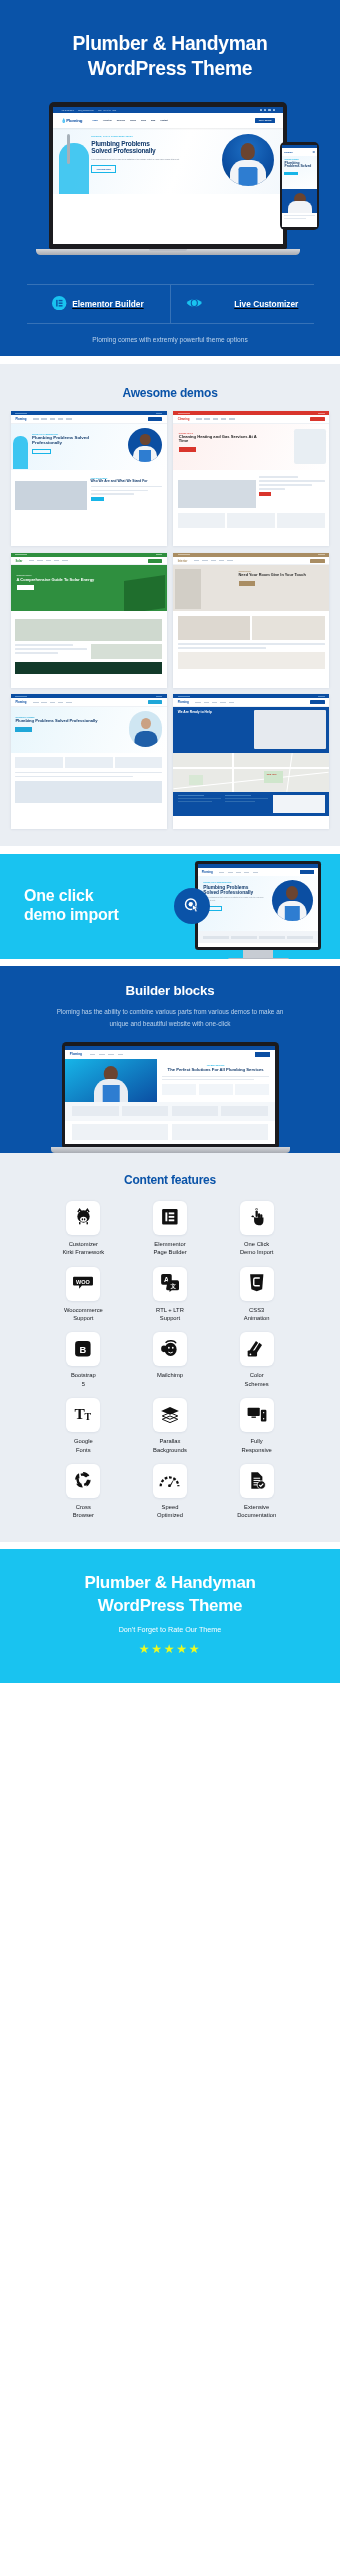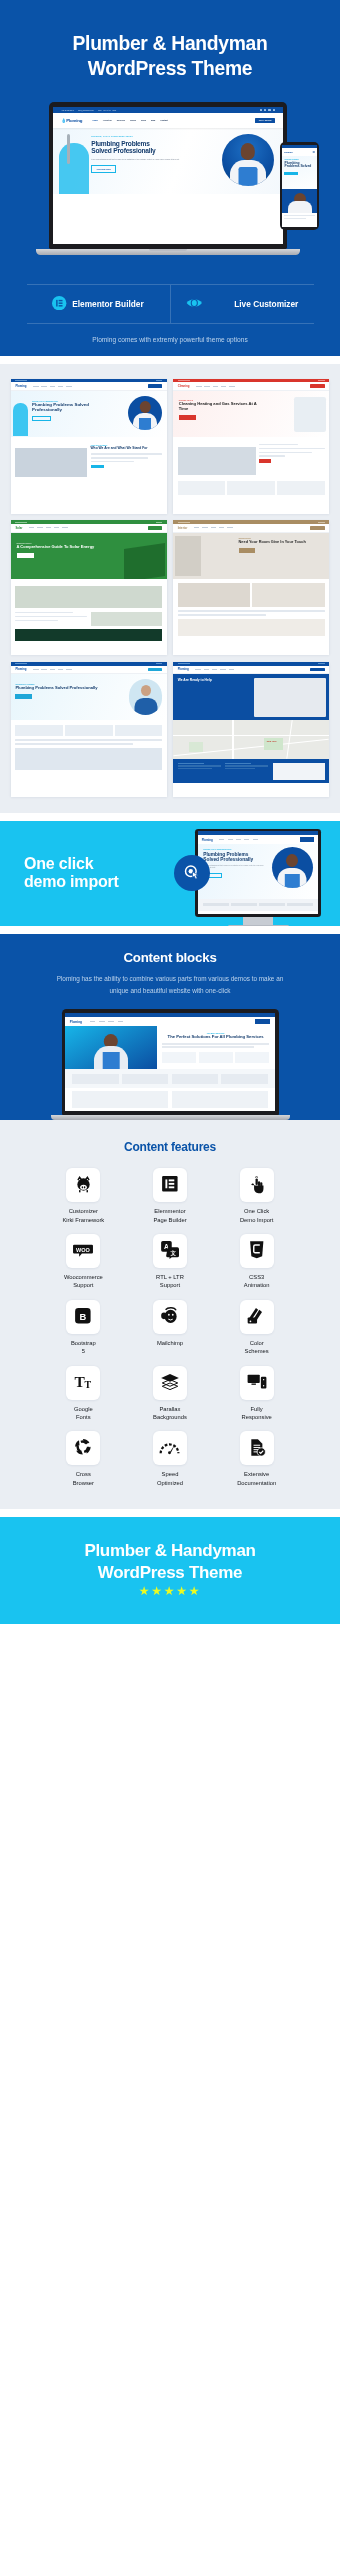--- a/index.html
+++ b/index.html
@@ -149,20 +149,21 @@
     content:""; position:absolute; left:7.7px; top:-8.8px;
     width:3.3px;height:30px;background:#9aa4ae;border-radius:1.7px;
   }
 
   
   .hero-featurebar {
     border-top: 0.6px solid rgba(255,255,255,.18);
     border-bottom: 0.6px solid rgba(255,255,255,.18);
     display: flex;
     margin: 7.7px 26.5px 0 26.5px;
+    text-decoration: underline;
   }
   .hfb-item {
     flex: 1;
     display: flex; align-items: center; justify-content: center; gap: 5.5px;
     padding: 11px 0;
     color: #fff; font-size: 8.3px; font-weight: bold;
   }
   .hfb-item + .hfb-item { border-left: 0.6px solid rgba(255,255,255,.18); gap: 32px; }
   .hfb-icon { flex: 0 0 auto; }
   .hero-sub {
@@ -393,20 +394,21 @@
       <span>Live Customizer</span>
     </div>
   </div>
 
   <div class="hero-sub">Ploming comes with extremly powerful theme options</div>
 </section>
 
 <div class="white-gap"></div>
 
 <section class="section-grey">
+  <div class="sec-title">Awesome demos</div>
 
   <div class="demo-grid">
 
     <div class="demo-card">
       <div class="dc-nav" style="background:#0b4ea2">
           <u></u>
           <u style="width:6.6px"></u>
         </div>
       <div class="dc-bar">
         <span class="dc-logo">Ploming</span>
@@ -711,21 +713,21 @@
       </div>
     </div>
     <div class="oc-stand"></div>
     <div class="oc-foot"></div>
   </div>
 </section>
 
 <div class="white-gap"></div>
 
 <section class="contentblocks">
-  <h2>Content blocks</h2>
+  <h2>Builder blocks</h2>
   <p>Ploming has the ability to combine various parts from various demos to make an unique and beautiful website with one-click</p>
 
   <div class="cb-device">
     <div class="cb-screen">
       <div class="cb-inner">
         <div style="background:#0b4ea2;height:4.4px;"></div>
         <div style="background:#fff;height:8.8px;display:flex;align-items:center;padding:0 4.4px;">
           <span style="font-size:3.1px;font-weight:bold;color:#0b4ea2;">Ploming</span>
           <span style="margin-left:7.7px;display:flex;gap:3.9px;">
             <i style="display:block;height:1.1px;width:5.5px;background:#c3cedb"></i>
@@ -1035,15 +1037,16 @@
   </div>
 </section>
 
 <div class="white-gap"></div>
 
 <section class="footer">
   <h2>
     <span>Plumber &amp; Handyman</span><br>
     <span>WordPress Theme</span>
   </h2>
+  <div class="rate">Don't Forget to Rate Our Theme</div>
   <div class="stars">★★★★★</div>
 </section>
 
 
 </body></html>

